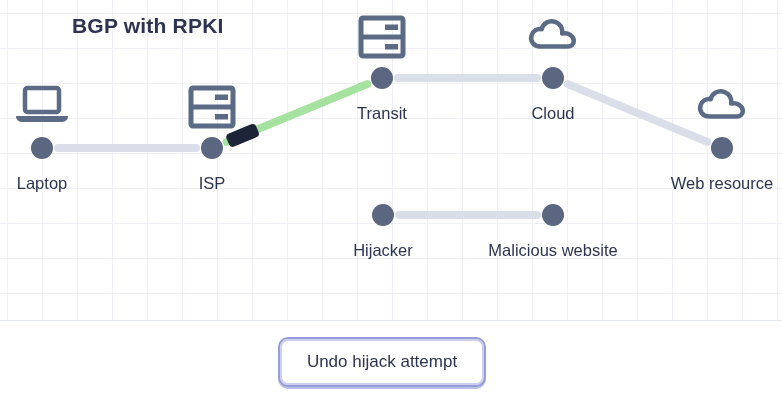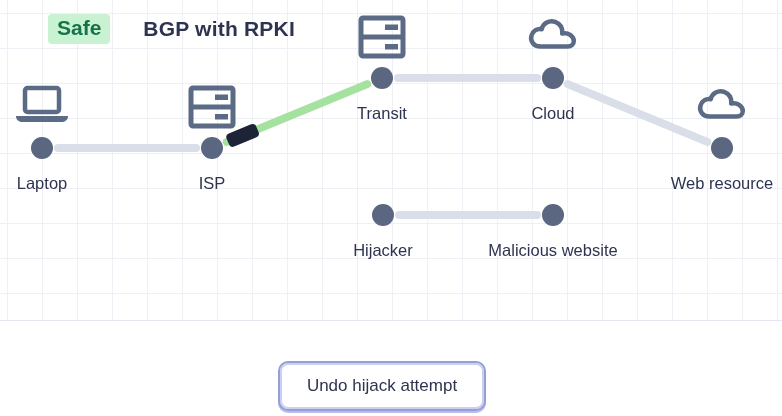--- a/index.html
+++ b/index.html
@@ -16,34 +16,33 @@
   .title-row{position:absolute;left:48px;top:14px;display:flex;align-items:center;gap:9px;z-index:2;}
   .badge{
     display:inline-block;padding:1px 9px 3px 9px;border-radius:4px;
     font-size:21px;font-weight:700;line-height:1.25;
   }
   .title-text{font-size:21px;font-weight:600;letter-spacing:.2px;}
   svg.net{display:block;position:absolute;left:0;top:0;}
   svg.net text{font-family:"Liberation Sans",sans-serif;}
   .footer{width:782px;height:95px;display:flex;align-items:flex-start;justify-content:center;}
   .undo-btn{
-    margin-top:40px;margin-right:18px;
+    margin-top:16px;margin-right:18px;
     background:#fff;color:#2e3450;font-family:"Liberation Sans",sans-serif;
     font-size:17px;padding:13px 27px;border-radius:10px;cursor:pointer;
     border:2px solid #979dd6;
     box-shadow:inset 0 0 0 2px #ccd0f0, 0 2px 0 0 #b9bde8;
   }
 </style>
 </head>
 <body>
 
 <div class="app">
   <div class="canvas">
     <div class="title-row">
-      <span class="badge" style="background: rgb(201, 242, 210); color: rgb(21, 115, 71);">Safe</span>
       <span class="title-text" style="color: rgb(46, 52, 80); margin-left: 24px;">BGP with RPKI</span>
     </div>
     <svg id="diagram-svg" class="net" width="782" height="320" viewBox="0 0 782 320">
         <line x1="58" y1="148" x2="196" y2="148" stroke="#d9dee8" stroke-width="8" stroke-linecap="round"></line>
         <line x1="226.79484957559546" y1="141.90800311593128" x2="367.20515042440456" y2="84.09199688406872" stroke="#a6e29f" stroke-width="8" stroke-linecap="round"></line>
         <line x1="398" y1="78" x2="537" y2="78" stroke="#d9dee8" stroke-width="8" stroke-linecap="round"></line>
         <line x1="567.7821372151027" y1="84.12277872814906" x2="707.2178627848973" y2="141.87722127185094" stroke="#d9dee8" stroke-width="8" stroke-linecap="round"></line>
         <line x1="399" y1="215" x2="537" y2="215" stroke="#d9dee8" stroke-width="8" stroke-linecap="round"></line>
         <rect x="-16" y="-7" width="32" height="14" rx="4" fill="#1e2438" transform="translate(242.6 135.4) rotate(-22.380135051959574)"></rect>
         <g transform="translate(42 107)">

